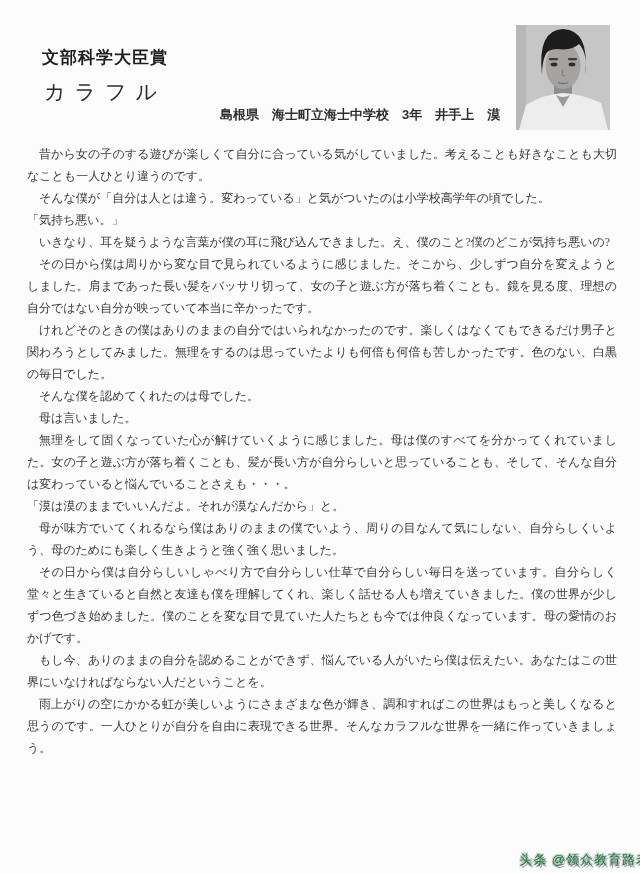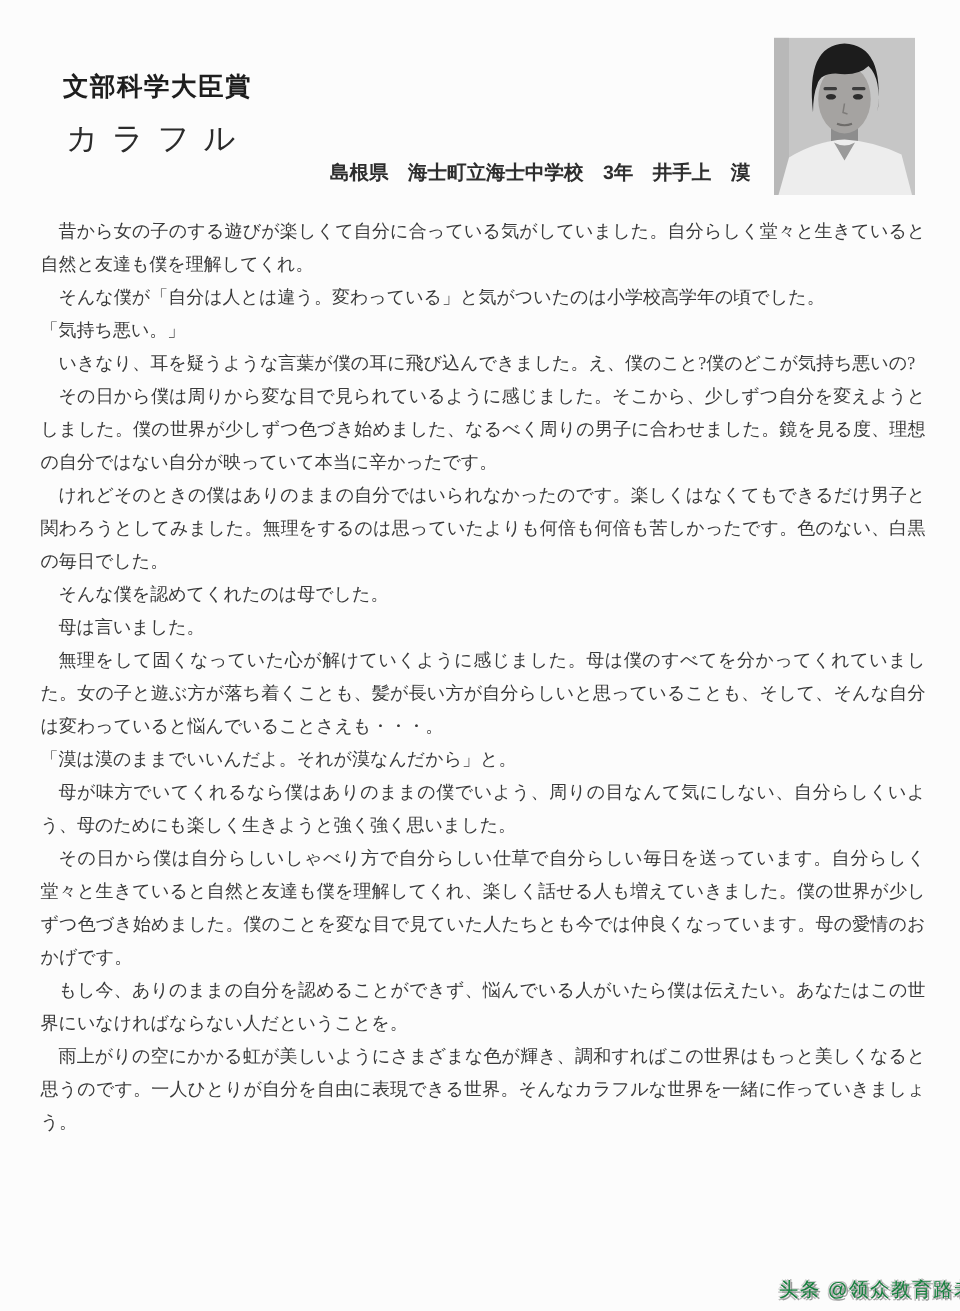--- a/index.html
+++ b/index.html
@@ -64,25 +64,25 @@
       <rect x="33" y="33" width="9" height="2.2" rx="1" fill="#3c3c3c"></rect>
       <rect x="52" y="33" width="9" height="2.2" rx="1" fill="#3c3c3c"></rect>
       <ellipse cx="38" cy="39.5" rx="3.4" ry="1.9" fill="#2d2d2d"></ellipse>
       <ellipse cx="56" cy="39.5" rx="3.4" ry="1.9" fill="#2d2d2d"></ellipse>
       <path d="M47,44 L46,50 L49,51" stroke="#7d7b79" stroke-width="1" fill="none"></path>
       <path d="M42,57.5 Q47,59.5 52,57.5" stroke="#6e6c6a" stroke-width="1.3" fill="none"></path>
     </svg>
   </div>
 
   <div class="essay">
-      <p class="para">昔から女の子のする遊びが楽しくて自分に合っている気がしていました。自分らしく堂々と生きていると自然と友達も僕を理解してくれ。</p>
+      <p class="para">昔から女の子のする遊びが楽しくて自分に合っている気がしていました。考えることも好きなことも大切なことも一人ひとり違うのです。</p>
       <p class="para">そんな僕が「自分は人とは違う。変わっている」と気がついたのは小学校高学年の頃でした。</p>
       <p class="para no-indent">「気持ち悪い。」</p>
       <p class="para">いきなり、耳を疑うような言葉が僕の耳に飛び込んできました。え、僕のこと?僕のどこが気持ち悪いの?</p>
-      <p class="para">その日から僕は周りから変な目で見られているように感じました。そこから、少しずつ自分を変えようとしました。僕の世界が少しずつ色づき始めました、なるべく周りの男子に合わせました。鏡を見る度、理想の自分ではない自分が映っていて本当に辛かったです。</p>
+      <p class="para">その日から僕は周りから変な目で見られているように感じました。そこから、少しずつ自分を変えようとしました。肩まであった長い髪をバッサリ切って、女の子と遊ぶ方が落ち着くことも。鏡を見る度、理想の自分ではない自分が映っていて本当に辛かったです。</p>
       <p class="para">けれどそのときの僕はありのままの自分ではいられなかったのです。楽しくはなくてもできるだけ男子と関わろうとしてみました。無理をするのは思っていたよりも何倍も何倍も苦しかったです。色のない、白黒の毎日でした。</p>
       <p class="para">そんな僕を認めてくれたのは母でした。</p>
       <p class="para">母は言いました。</p>
       <p class="para">無理をして固くなっていた心が解けていくように感じました。母は僕のすべてを分かってくれていました。女の子と遊ぶ方が落ち着くことも、髪が長い方が自分らしいと思っていることも、そして、そんな自分は変わっていると悩んでいることさえも・・・。</p>
       <p class="para no-indent">「漠は漠のままでいいんだよ。それが漠なんだから」と。</p>
       <p class="para">母が味方でいてくれるなら僕はありのままの僕でいよう、周りの目なんて気にしない、自分らしくいよう、母のためにも楽しく生きようと強く強く思いました。</p>
       <p class="para">その日から僕は自分らしいしゃべり方で自分らしい仕草で自分らしい毎日を送っています。自分らしく堂々と生きていると自然と友達も僕を理解してくれ、楽しく話せる人も増えていきました。僕の世界が少しずつ色づき始めました。僕のことを変な目で見ていた人たちとも今では仲良くなっています。母の愛情のおかげです。</p>
       <p class="para">もし今、ありのままの自分を認めることができず、悩んでいる人がいたら僕は伝えたい。あなたはこの世界にいなければならない人だということを。</p>
       <p class="para">雨上がりの空にかかる虹が美しいようにさまざまな色が輝き、調和すればこの世界はもっと美しくなると思うのです。一人ひとりが自分を自由に表現できる世界。そんなカラフルな世界を一緒に作っていきましょう。</p>
     </div>

